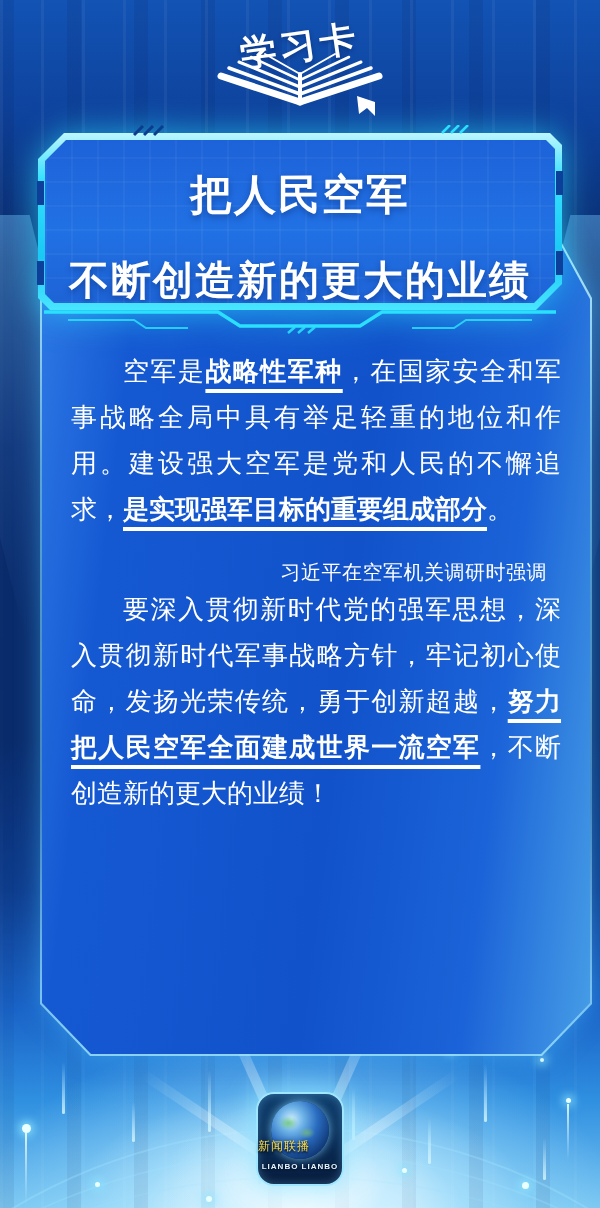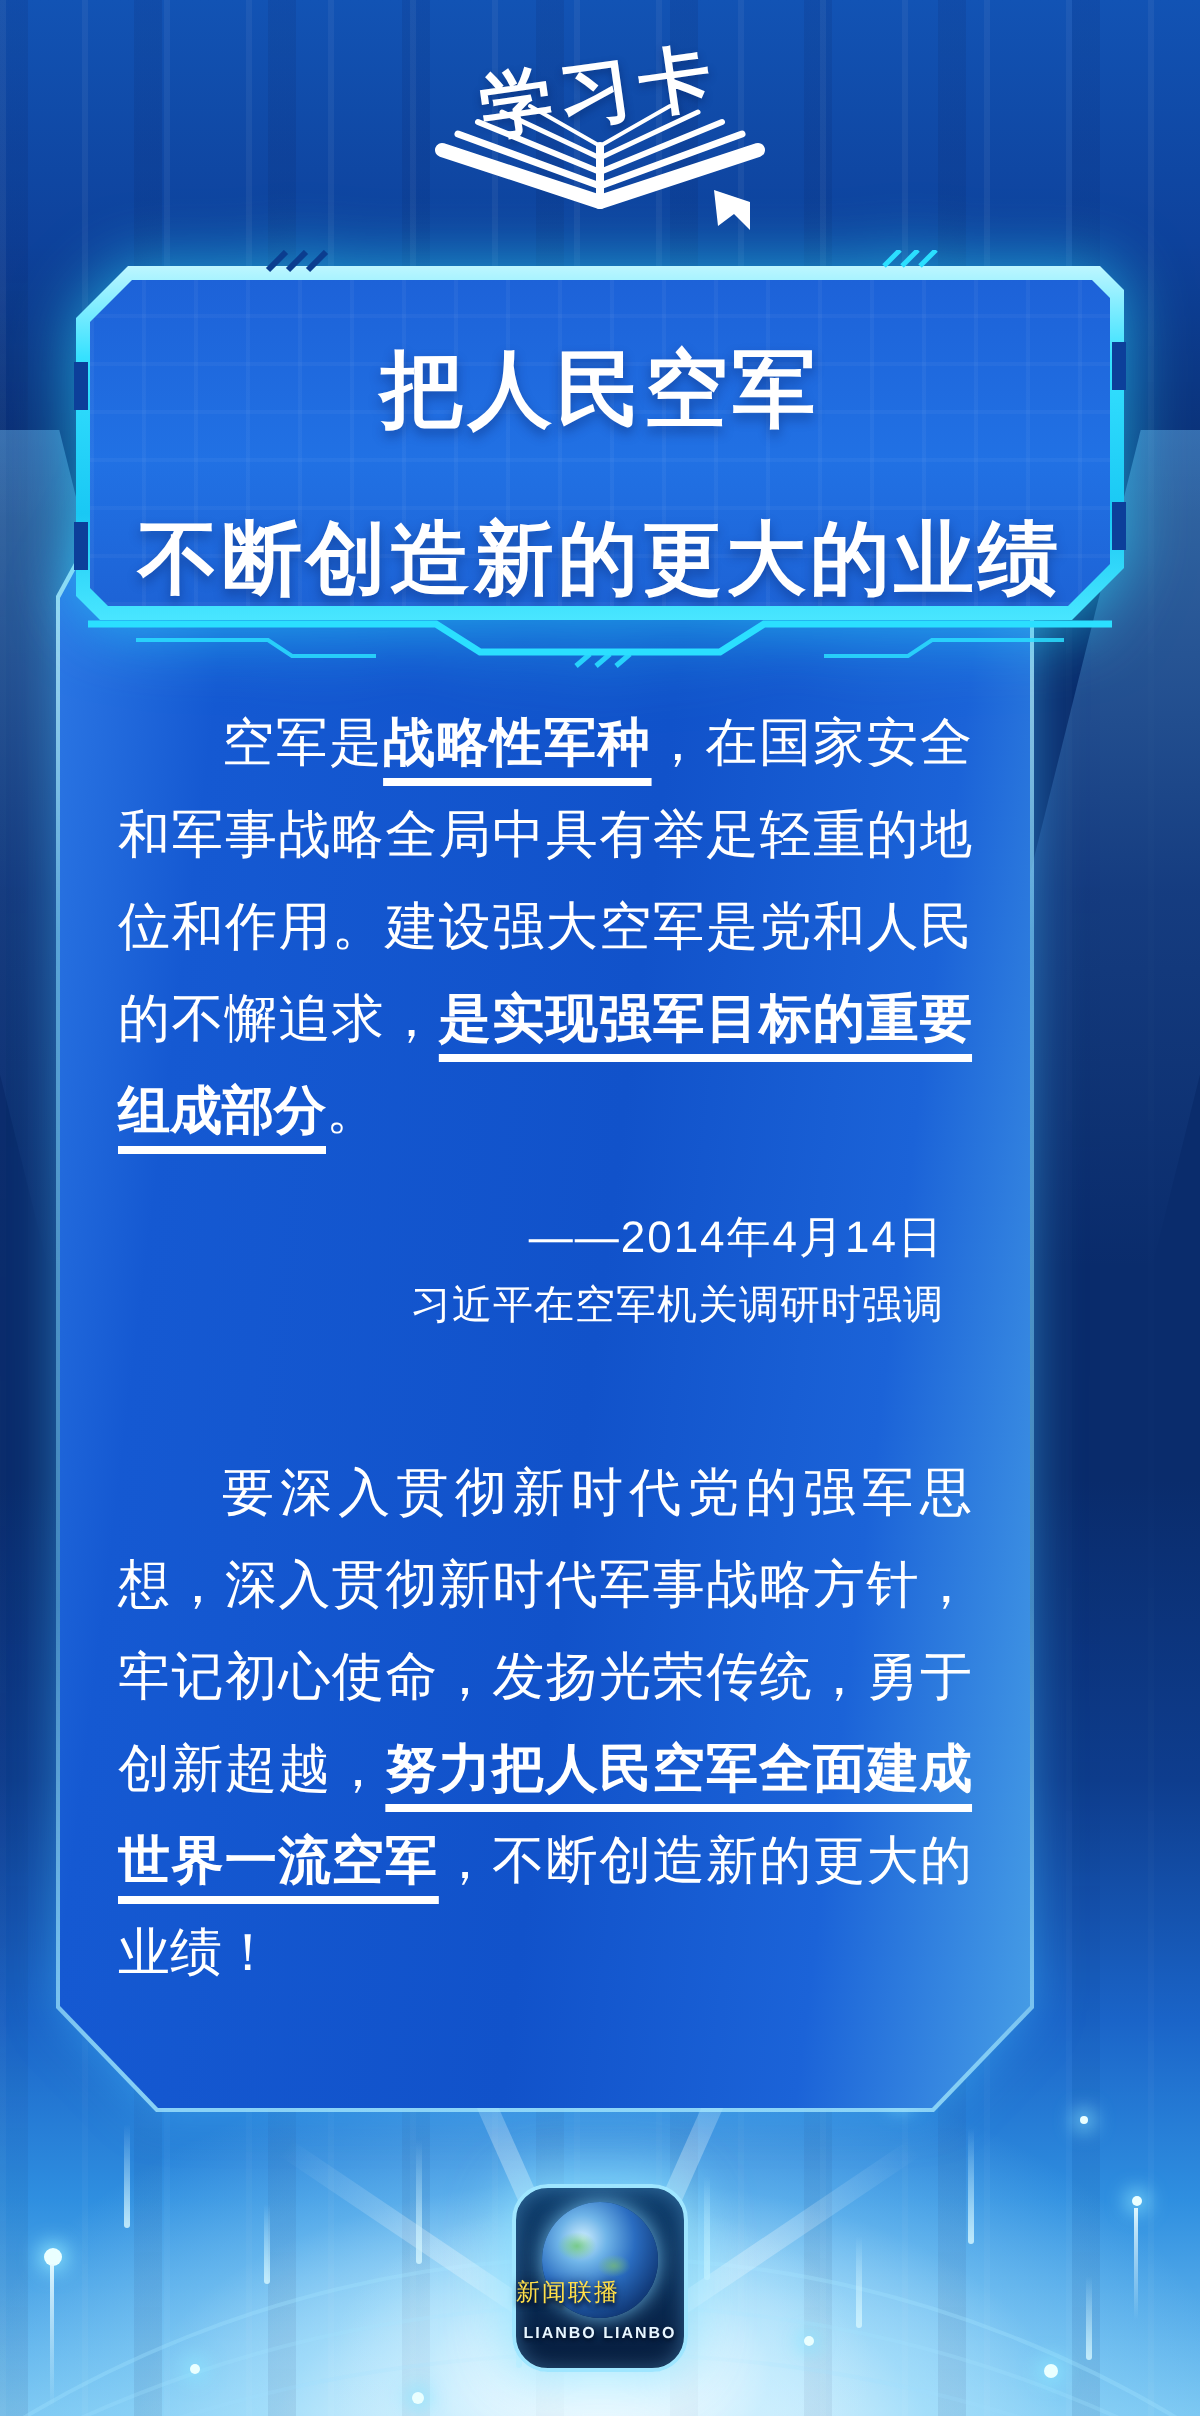--- a/index.html
+++ b/index.html
@@ -81,34 +81,34 @@
   .banner-title.l1{font-size:42px;}
   .banner-title.l2{font-size:40px;}
   .banner-notch{position:absolute;width:7px;height:24px;background:#0c3f9a;}
   .banner-notch.nl1{left:-1px;top:48px;}
   .banner-notch.nl2{left:-1px;top:128px;}
   .banner-notch.nr1{right:-1px;top:38px;}
   .banner-notch.nr2{right:-1px;top:118px;}
   .banner-decor-bottom{position:absolute;left:0;top:calc(100% - 2px);width:524px;height:26px;}
   .banner-decor-top{position:absolute;left:0;top:-8px;width:524px;height:16px;}
   
-  .card{position:absolute;left:28px;top:214px;width:489px;height:842px;z-index:3;filter:drop-shadow(0 0 12px rgba(70,190,255,.5));}
+  .card{position:absolute;left:40px;top:214px;width:552px;height:842px;z-index:3;filter:drop-shadow(0 0 12px rgba(70,190,255,.5));}
   .card-border{position:absolute;inset:0;
     background:linear-gradient(180deg,rgba(200,245,255,.95),rgba(130,215,255,.6) 30%,rgba(130,215,255,.4) 70%,rgba(170,235,255,.75));
     clip-path:polygon(46px 0,calc(100% - 46px) 0,100% 84px,100% calc(100% - 52px),calc(100% - 50px) 100%,50px 100%,0 calc(100% - 52px),0 84px);}
   .card-inner{position:absolute;inset:2px;
     background:linear-gradient(97deg,#2e7ae6 0%,#1559d2 16%,#1152ca 55%,#1b63d8 80%,#479ee6 100%);
     clip-path:polygon(45px 0,calc(100% - 45px) 0,100% 83px,100% calc(100% - 51px),calc(100% - 49px) 100%,49px 100%,0 calc(100% - 51px),0 83px);}
   .card-content{position:absolute;inset:0;padding:132px 29px 0 29px;color:#fff;}
   .quote-para{margin:0;font-size:26px;line-height:46px;text-indent:2em;text-align:justify;letter-spacing:0;}
   .quote-para .em{font-weight:900;text-decoration:underline;text-underline-offset:9px;text-decoration-thickness:3.5px;}
   .attribution{text-align:right;margin:26px 14px 0 0;}
   .attr-date{font-size:22px;line-height:30px;letter-spacing:1px;}
   .attr-source{font-size:20px;line-height:28px;font-weight:400;margin-top:5px;letter-spacing:.5px;}
-  .quote-block.second{margin-top:56px;}
+  .quote-block.second{}
   
   .news-logo{position:absolute;left:50%;top:1092px;transform:translateX(-50%);width:88px;height:94px;z-index:7;
     border-radius:18px;border:2px solid #9fe6ff;
     background:linear-gradient(180deg,#10406f 0%,#0a2c55 55%,#071c3c 100%);
     box-shadow:0 0 26px 6px rgba(140,225,255,.75), inset 0 0 10px rgba(120,200,255,.35);}
   .globe{position:absolute;left:50%;top:7px;transform:translateX(-50%);width:58px;height:58px;border-radius:50%;
     background:
       radial-gradient(14px 10px at 30% 38%, rgba(110,200,120,.85), rgba(110,200,120,0) 70%),
       radial-gradient(12px 8px at 62% 55%, rgba(120,190,110,.7), rgba(120,190,110,0) 70%),
       radial-gradient(circle at 35% 32%, #cfeeff 0%, #6fb4e8 22%, #2a6cc0 48%, #123c7c 75%, #0a2450 100%);
@@ -180,21 +180,20 @@
 </div>
 
 <div class="card" data-interactable="false">
   <div class="card-border" data-interactable="false"></div>
   <div class="card-inner" data-interactable="false">
     <div class="card-content" data-interactable="false">
 
       <div class="quote-block first" data-interactable="false">
         <p class="quote-para" data-interactable="false"><span>空军是</span><span class="em">战略性军种</span><span>，在国家安全和军事战略全局中具有举足轻重的地位和作用。建设强大空军是党和人民的不懈追求，</span><span class="em">是实现强军目标的重要组成部分</span><span>。</span></p>
         <div class="attribution" data-interactable="false">
-          <div class="attr-date" data-interactable="false">——2014年4月14日</div>
           <div class="attr-source" data-interactable="false">习近平在空军机关调研时强调</div>
         </div>
       </div>
 
       <div class="quote-block second" data-interactable="false">
         <p class="quote-para" data-interactable="false"><span>要深入贯彻新时代党的强军思想，深入贯彻新时代军事战略方针，牢记初心使命，发扬光荣传统，勇于创新超越，</span><span class="em">努力把人民空军全面建成世界一流空军</span><span>，不断创造新的更大的业绩！</span></p>
       </div>
 
     </div>
   </div>

